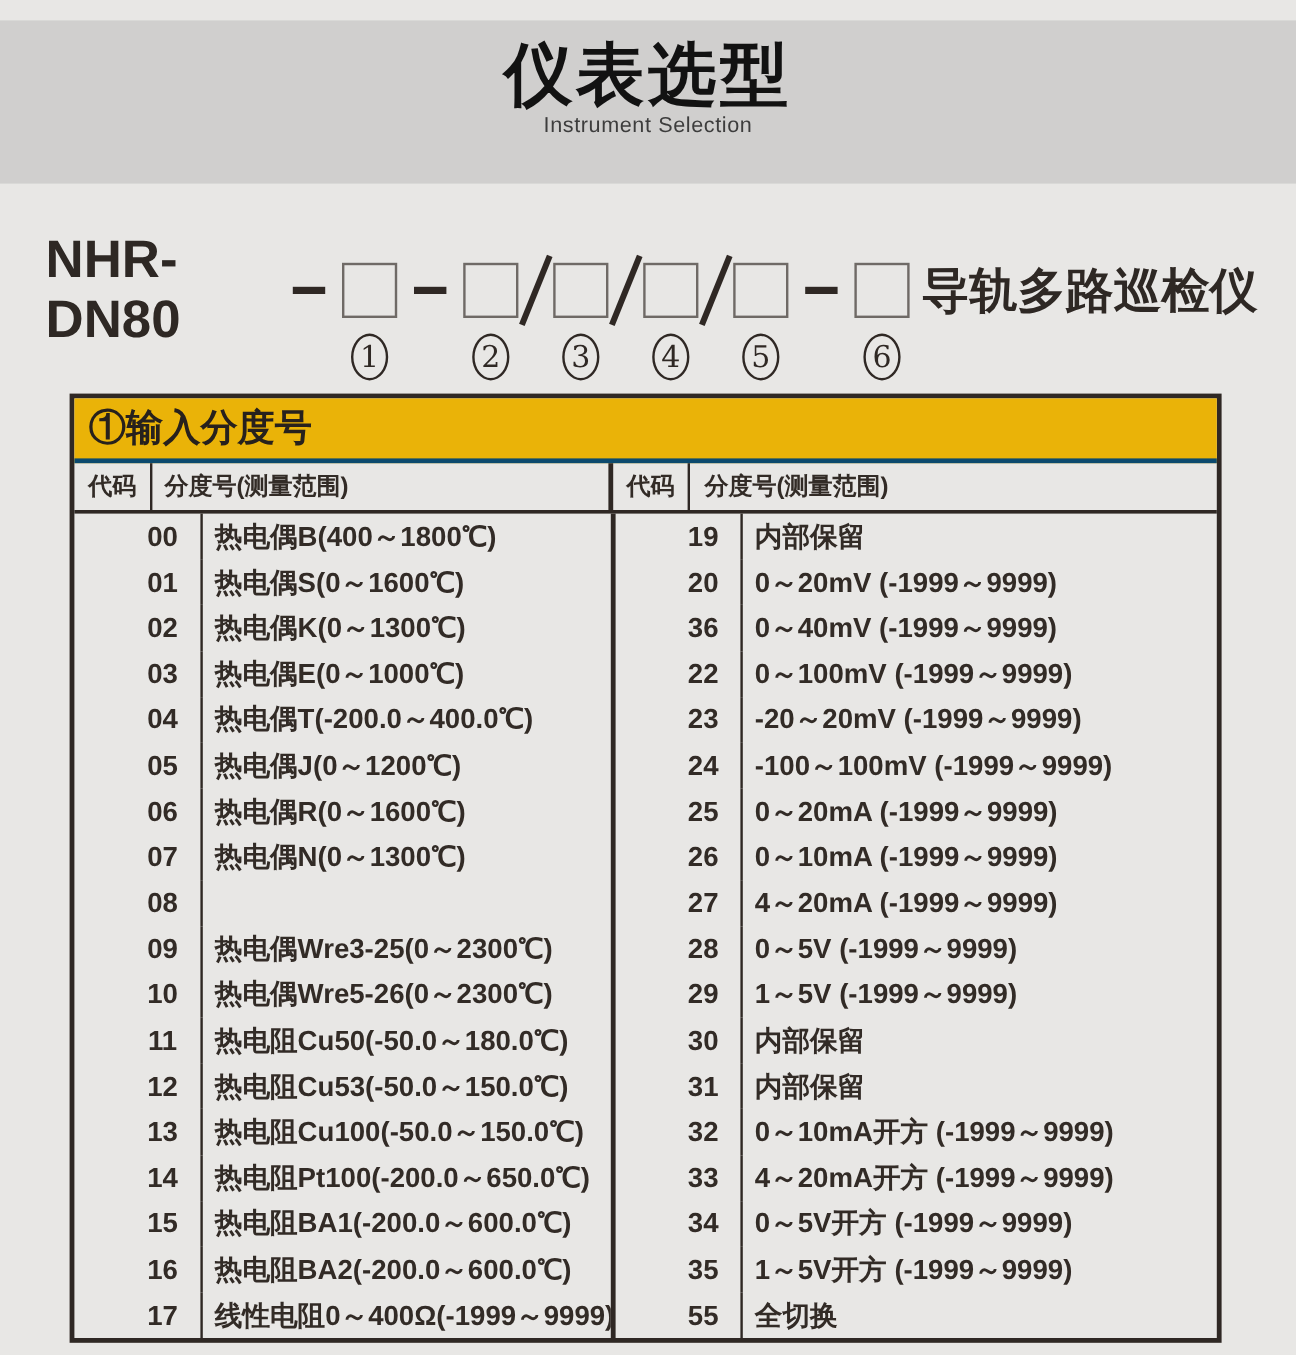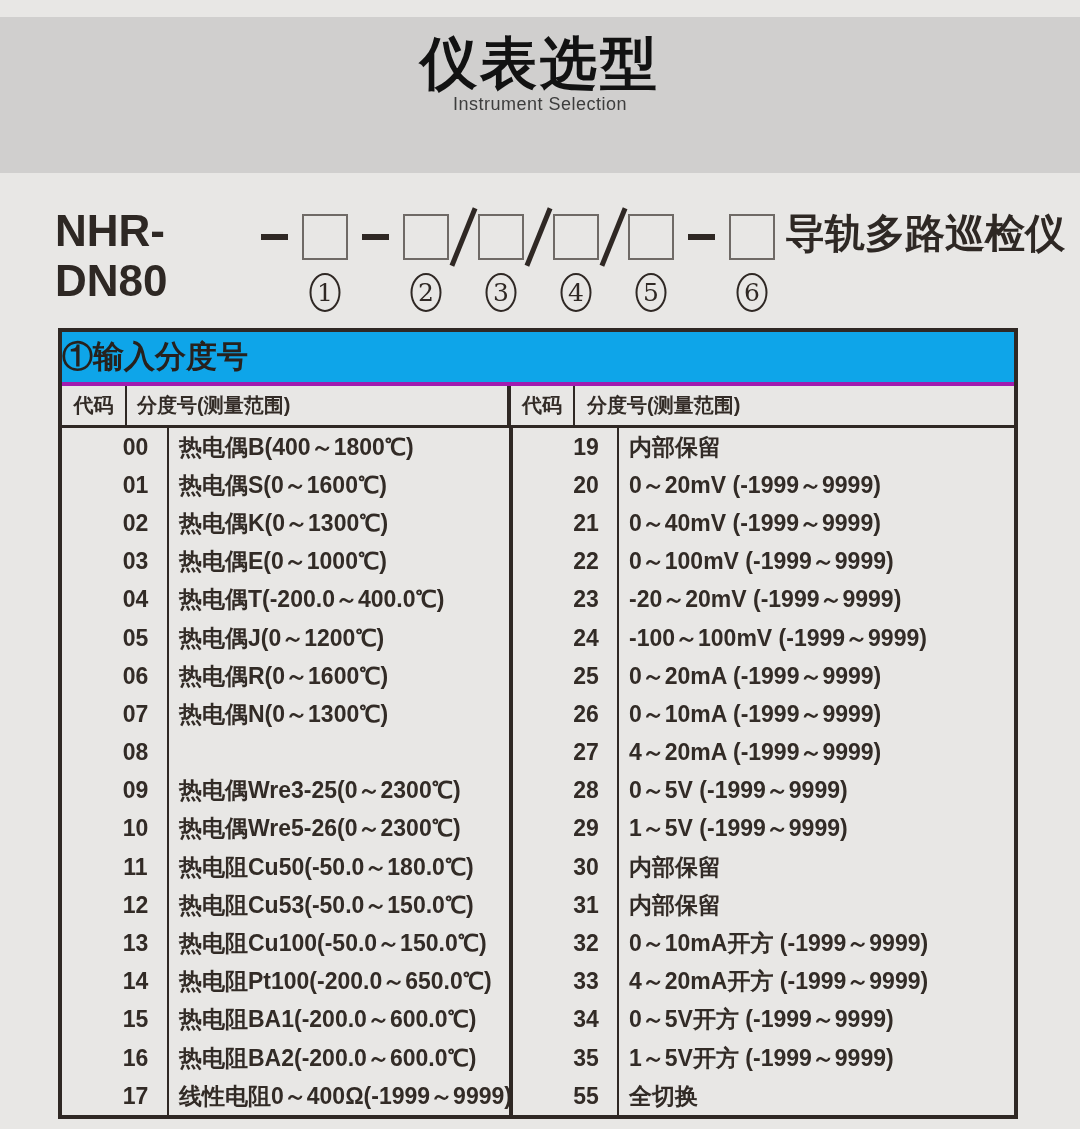--- a/index.html
+++ b/index.html
@@ -6,59 +6,59 @@
   html,body { width:1080px; height:1129px; overflow:hidden; }
   body {
     position:relative;
     background:#e8e7e5;
     font-family:"Liberation Sans", sans-serif;
     color:#322b26;
   }
 
   
   .top-band {
-    position:absolute; left:0; top:17px; width:1080px; height:156px;
+    position:absolute; left:0; top:17px; width:1080px; height:136px;
     background:#d0cfce; text-align:center;
   }
   .page-title {
     padding-top:18px;
     font-size:57px; font-weight:bold; color:#121212; letter-spacing:3px;
     line-height:1.0;
   }
   .page-subtitle {
     font-size:18px; color:#3d3d3d; margin-top:2px; letter-spacing:0.5px;
   }
 
   
   .model-line {
-    position:absolute; left:55px; top:206px; height:72px; width:1010px;
-    display:flex; align-items:flex-start;
+    position:absolute; left:38px; top:206px; height:72px; width:1010px;
+    display:flex; align-items:center;
   }
   .model-prefix { font-size:44px; font-weight:bold; color:#2e2824; letter-spacing:0px; }
   .sep.dash { width:27px; height:6px; background:#2f2824; margin:0 12px; flex:none; }
   .sep.slash{ width:5px; height:62px; background:#2f2824; transform:rotate(22deg); margin:0 10px; flex:none; }
   .box-wrap { position:relative; width:46px; height:46px; flex:none; margin:0 2px; }
   .box { width:46px; height:46px; border:2px solid #6f6a66; background:transparent; }
   .circle {
     position:absolute; top:59px; left:50%; transform:translateX(-50%);
     width:31px; height:39px; border:2.5px solid #2f2824; border-radius:50%;
     display:flex; align-items:center; justify-content:center;
     font-family:"DejaVu Serif", serif; font-size:25px; color:#2f2824;
   }
   .model-suffix { font-size:40px; font-weight:bold; color:#2e2824; margin-left:8px; white-space:nowrap; }
 
   
   .sel-table {
     position:absolute; left:58px; top:328px; width:960px;
     border:4px solid #2f2824; background:#e8e7e5;
   }
   .t-title {
-    height:54px; display:flex; align-items:center; padding-left:0;
+    height:54px; display:flex; align-items:center; padding-left:12px;
     font-size:31px; font-weight:bold; color:#27211d;
-    background:#0ea5e9; border-bottom:4px solid #a21caf;
+    background:#eab308; border-bottom:4px solid #0c4a6e;
   }
   .t-head { display:flex; height:42px; border-bottom:3px solid #2f2824; font-weight:bold; font-size:20px; }
   .t-head .hc { display:flex; align-items:center; }
   .hc.code { width:65px; justify-content:center; border-right:2px solid #2f2824; }
   .hc.desc1 { width:384px; padding-left:10px; border-right:4px solid #2f2824; }
   .hc.code2 { width:64px; justify-content:center; border-right:2px solid #2f2824; }
   .hc.desc2 { flex:1; padding-left:12px; }
 
   .t-body { display:flex; }
   .half { display:flex; flex-direction:column; }
@@ -200,21 +200,21 @@
     <div class="half right" id="rows-right">
         <div class="trow">
           <div class="tcode">19</div>
           <div class="tdesc">内部保留</div>
         </div>
         <div class="trow">
           <div class="tcode">20</div>
           <div class="tdesc">0～20mV (-1999～9999)</div>
         </div>
         <div class="trow">
-          <div class="tcode">21</div>
+          <div class="tcode">36</div>
           <div class="tdesc">0～40mV (-1999～9999)</div>
         </div>
         <div class="trow">
           <div class="tcode">22</div>
           <div class="tdesc">0～100mV (-1999～9999)</div>
         </div>
         <div class="trow">
           <div class="tcode">23</div>
           <div class="tdesc">-20～20mV (-1999～9999)</div>
         </div>

